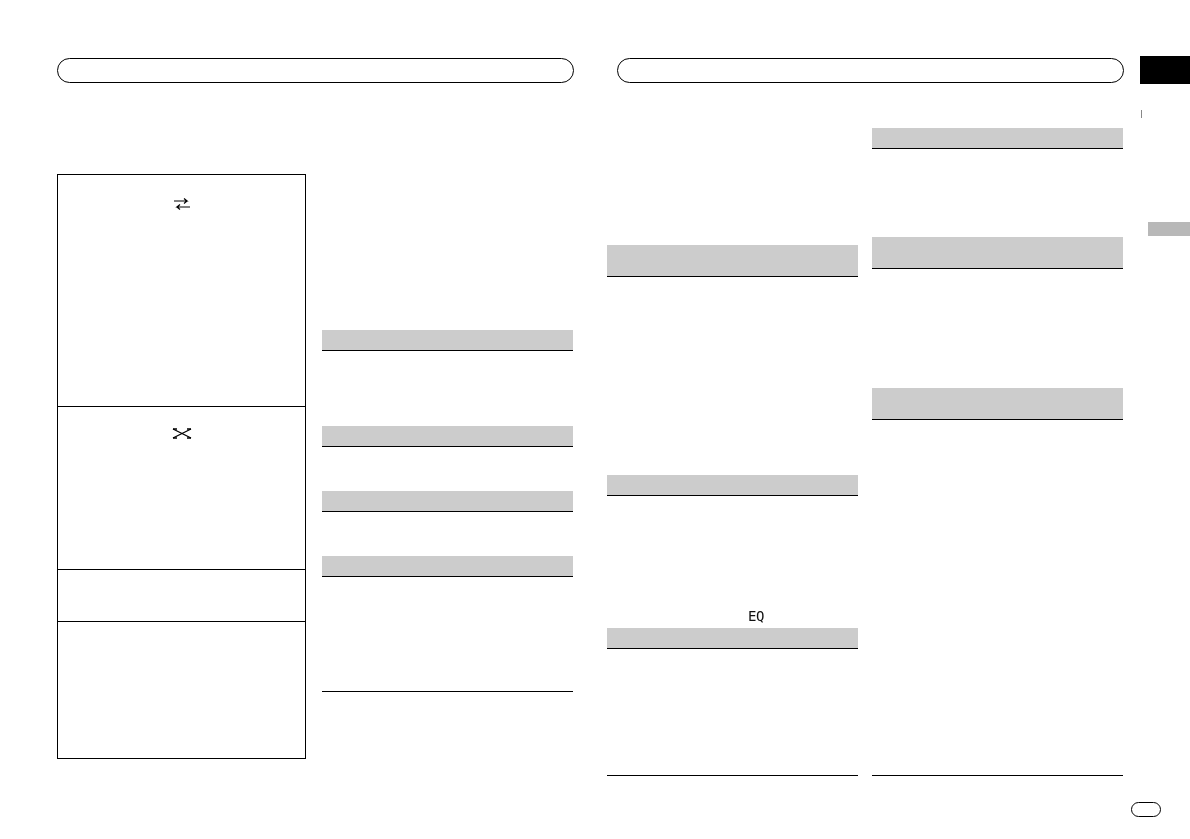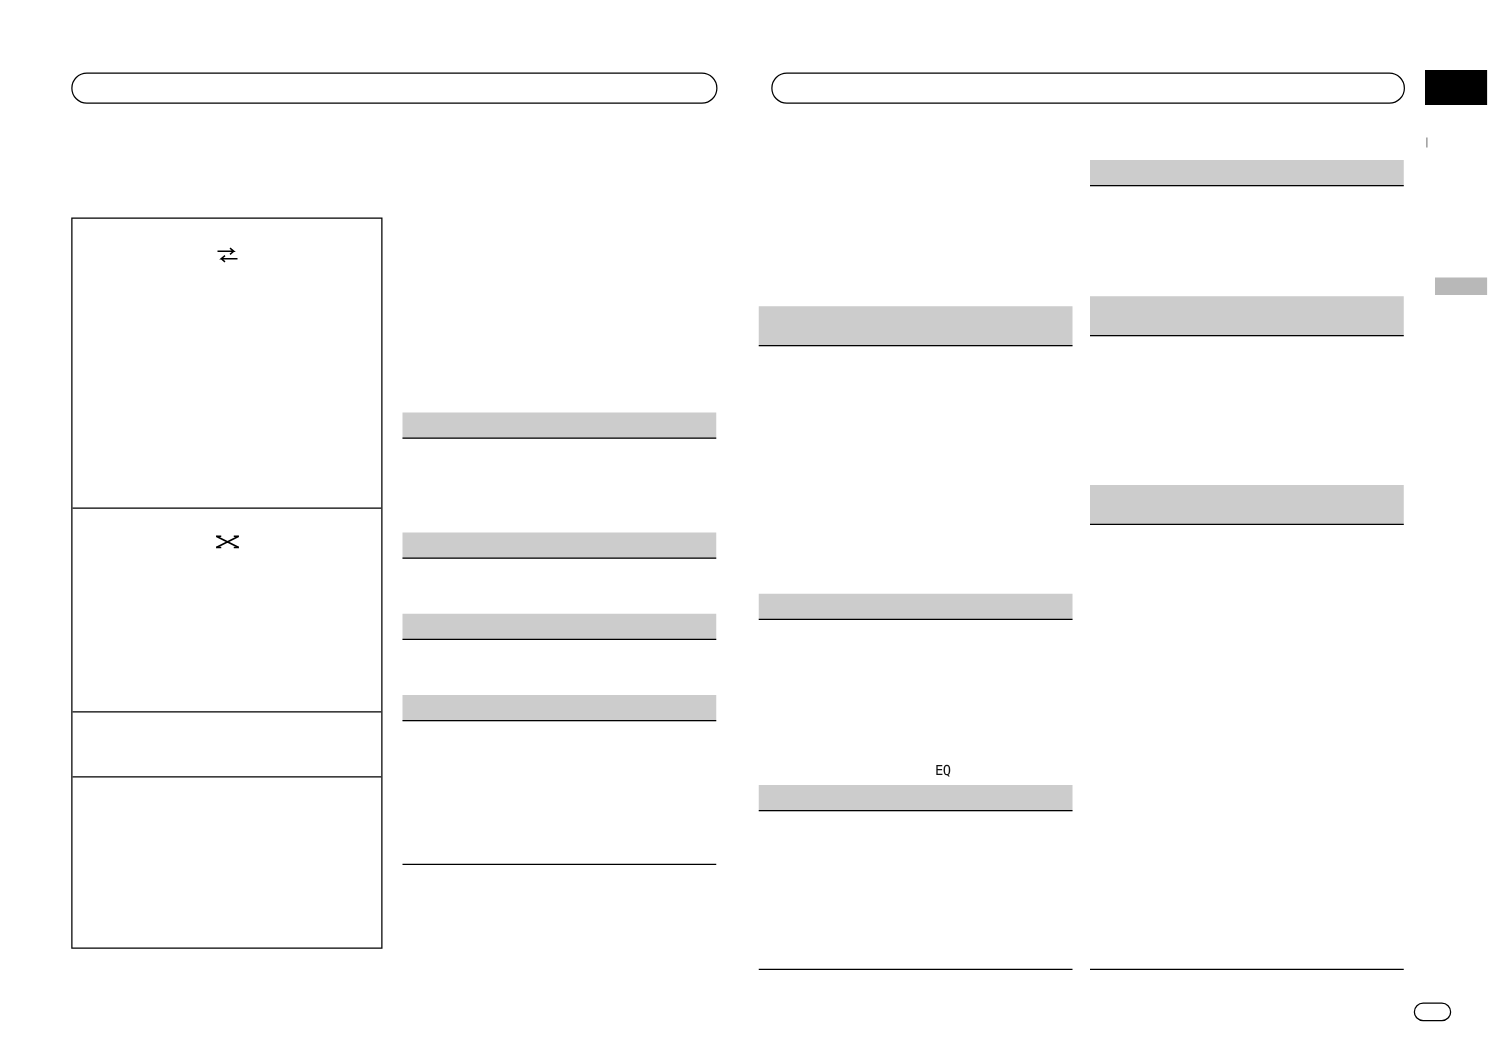--- a/index.html
+++ b/index.html
@@ -111,21 +111,21 @@
   .rule {
     position: absolute;
     background: #000000;
     height: 1px;
   }
 
   
   .eq-icon {
     position: absolute;
     font-family: "DejaVu Sans Mono", monospace;
-    font-size: 11px;
+    font-size: 14px;
     letter-spacing: -0.5px;
     line-height: 9px;
     color: #111111;
   }
 
   
   .tick {
     position: absolute;
     width: 1px;
     height: 8px;

